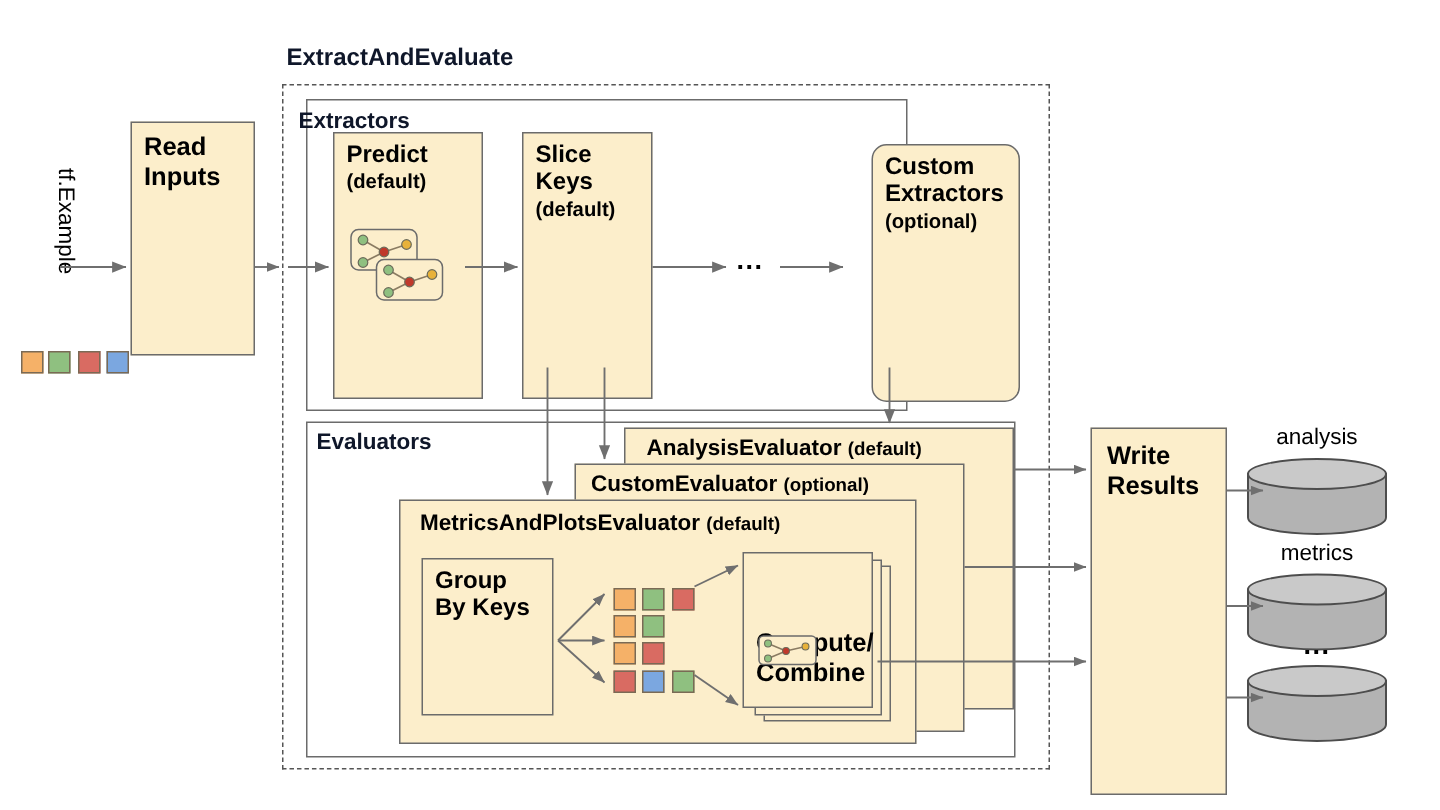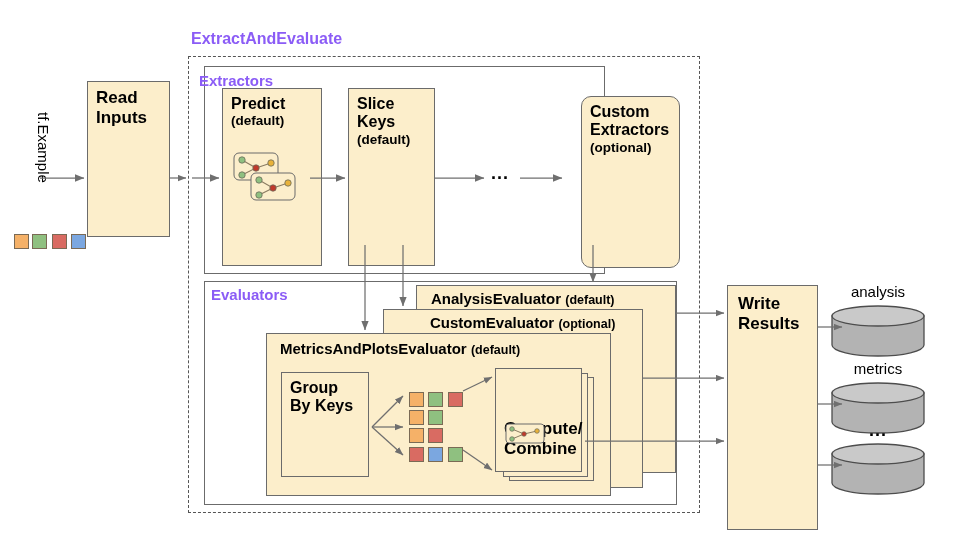--- a/index.html
+++ b/index.html
@@ -23,21 +23,21 @@
   }
 
   
   .boxtext{
     position:absolute;left:8px;top:6px;right:4px;
     font-weight:bold;font-size:16px;line-height:1.15;color:#000;
   }
   .boxtext .opt{font-size:13.5px;display:block;}
 
   .grouplabel{
-    position:absolute;font-weight:bold;font-size:15px;color:#8b5cf6;
+    position:absolute;font-weight:bold;font-size:15px;color:#0f172a;
   }
 
   
   .evalcard{
     background:#fceecb;border:1px solid #6b6b6b;
   }
   .evaltitle{
     position:absolute;left:10px;top:4px;white-space:nowrap;
     font-weight:bold;font-size:15px;color:#000000;
   }
@@ -138,21 +138,21 @@
   <div class="grouplabel" style="left:211px;top:286px;">Evaluators</div>
 
   <div class="abs evalcard" style="left:416px;top:285px;width:260px;height:188px;">
     <div class="evaltitle" style="left:14px;top:4px;">
       <span>AnalysisEvaluator</span>
       <span class="paren">(default)</span>
     </div>
   </div>
 
   <div class="abs evalcard" style="left:383px;top:309px;width:260px;height:179px;">
-    <div class="evaltitle" style="left:10px;top:4px;margin-left:36px;">
+    <div class="evaltitle" style="left:10px;top:4px;">
       <span>CustomEvaluator</span>
       <span class="paren">(optional)</span>
     </div>
   </div>
 
   <div class="abs evalcard" style="left:266px;top:333px;width:345px;height:163px;">
     <div class="evaltitle" style="left:13px;top:6px;">
       <span>MetricsAndPlotsEvaluator</span>
       <span class="paren">(default)</span>
     </div>

